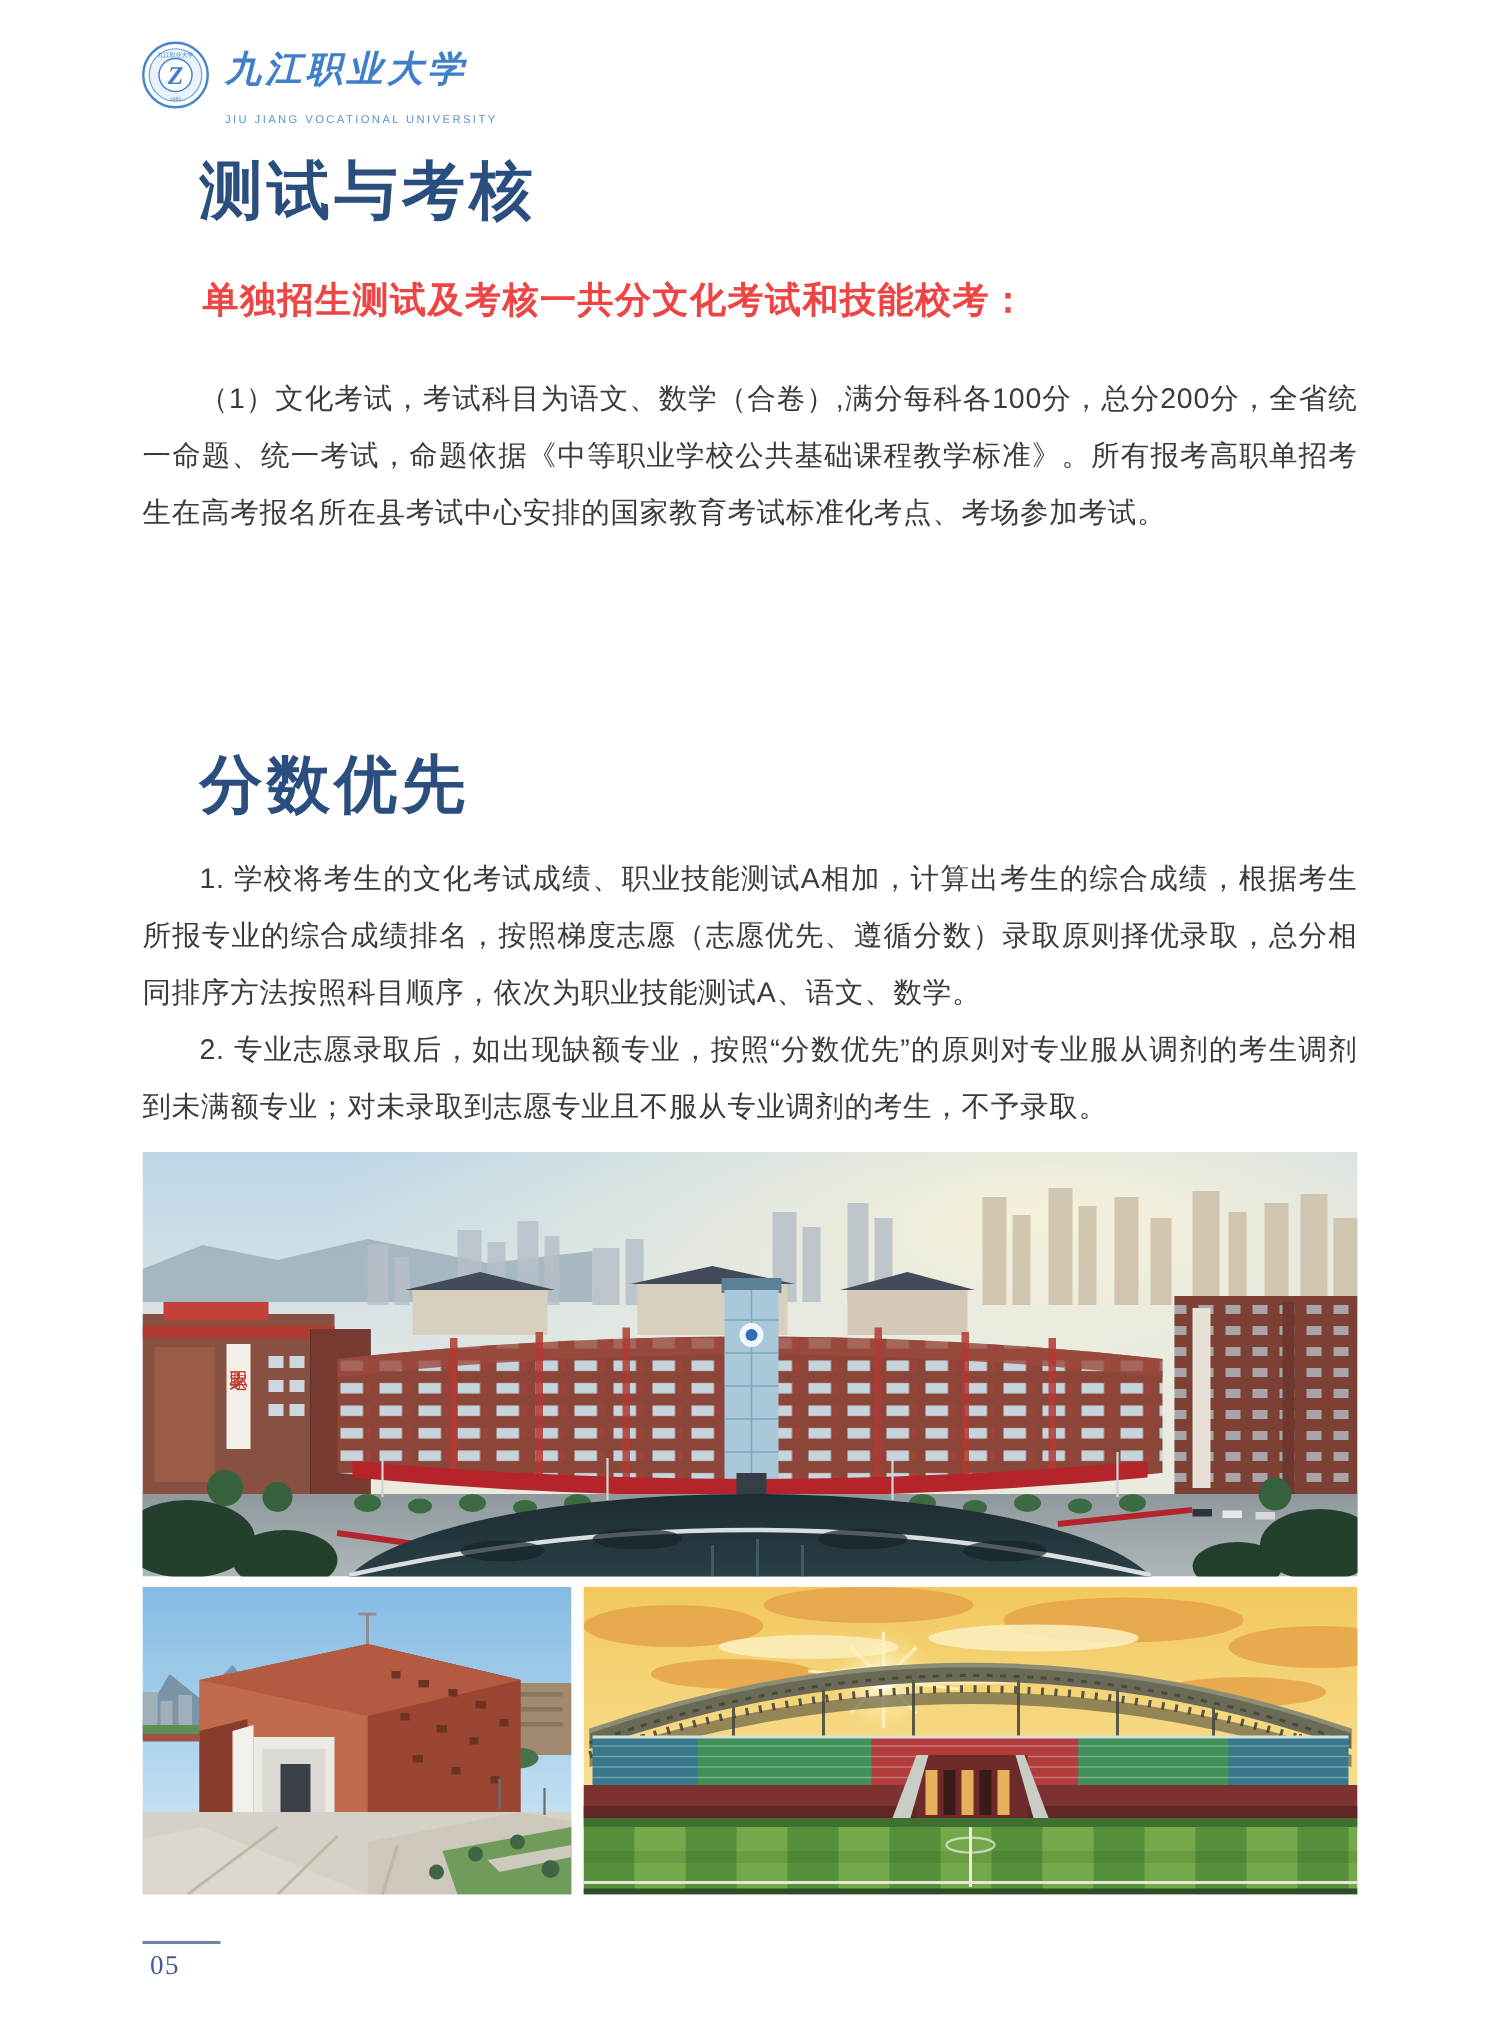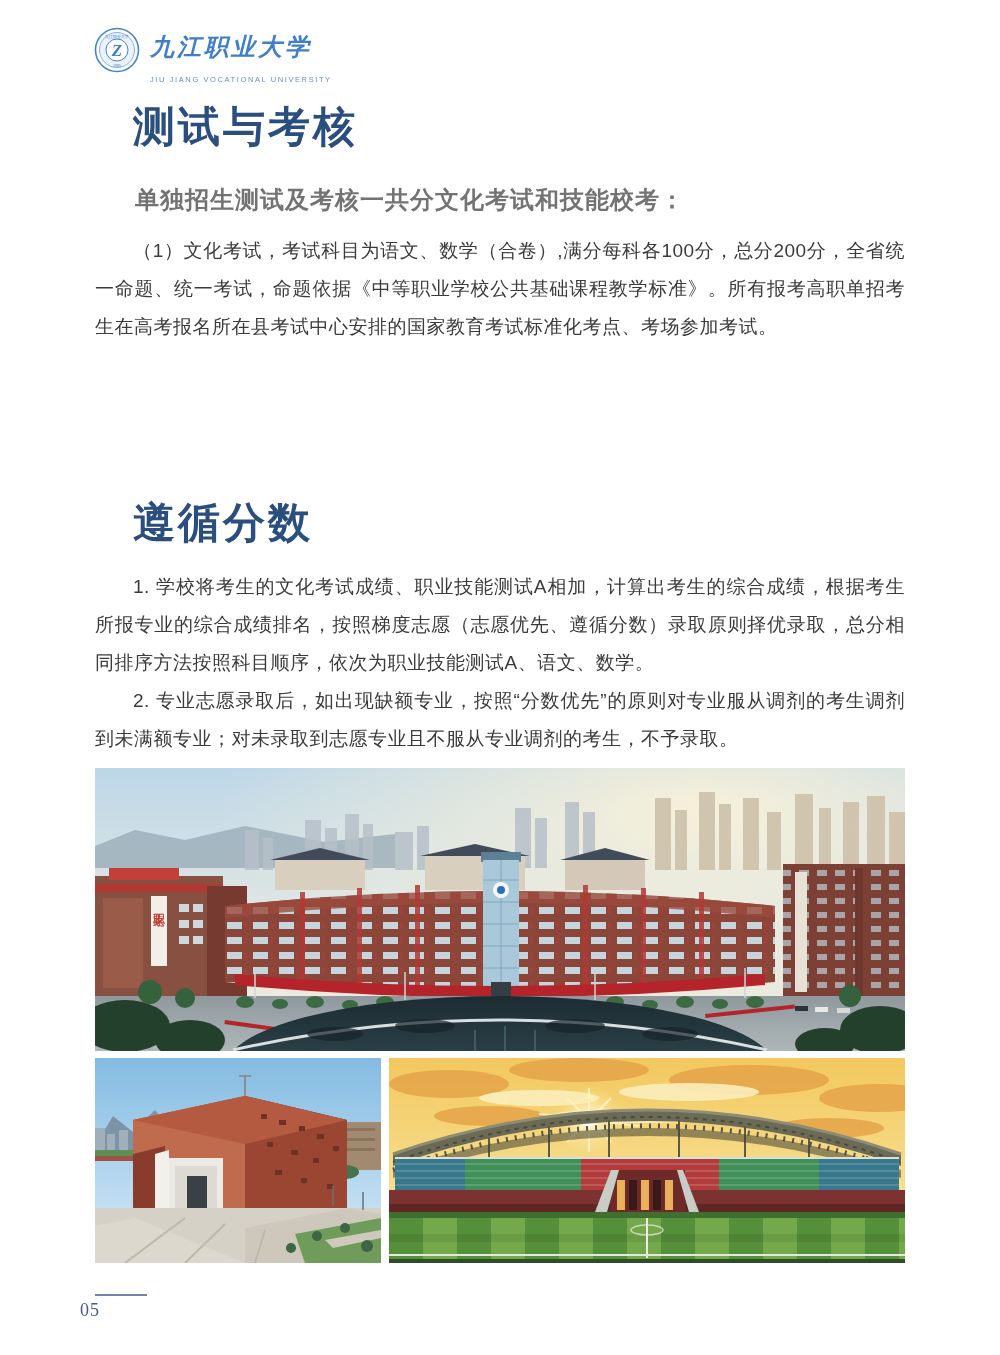--- a/index.html
+++ b/index.html
@@ -10,32 +10,32 @@
   .logo{position:absolute;left:94px;top:27px;display:flex;align-items:flex-start;}
   .logo-text{margin-left:10px;}
   .logo-zh{font-size:24px;font-weight:bold;font-style:italic;color:#3f7ec9;letter-spacing:3px;line-height:1;margin-top:8px;}
   .logo-en{font-size:7.5px;color:#5a93d2;letter-spacing:1.6px;margin-top:16px;}
 
   
   .section{position:absolute;left:95px;width:810px;}
   .head-row{display:flex;align-items:flex-start;height:62px;}
   .head-bar{width:14px;background:#2a4e7e;margin-right:24px;}
   .head-title{font-size:42px;font-weight:bold;color:#2a4e7e;letter-spacing:3px;line-height:62px;margin:0;}
-  .subtitle{margin:26px 0 0 40px;font-size:24px;font-weight:bold;color:#737373;letter-spacing:1px;}
-  .body-text{margin-top:16px;}
+  .subtitle{margin:26px 0 0 40px;font-size:24px;font-weight:bold;color:#ef4444;letter-spacing:1px;}
+  .body-text{margin-top:32px;}
   .body-text p{margin:0;font-size:19px;line-height:38px;color:#3b3b3b;
                text-align:justify;text-indent:2em;letter-spacing:0.5px;}
 
   
   .photo{position:absolute;display:block;}
   .photo svg{display:block;}
 
   
   .footer-rule{position:absolute;left:95px;top:1294px;width:52px;height:2px;background:#6e86ad;}
-  .page-number{position:absolute;left:80px;top:1300px;font-family:"Liberation Serif","DejaVu Serif",serif;
+  .page-number{position:absolute;left:100px;top:1300px;font-family:"Liberation Serif","DejaVu Serif",serif;
                font-size:18px;color:#3f5a96;letter-spacing:1px;}
 </style>
 </head>
 <body>
 
 <div class="page">
 
   <div class="logo">
     <span>
       <svg width="46" height="46" viewBox="0 0 46 46">
@@ -60,21 +60,21 @@
     </div>
     <div class="subtitle">单独招生测试及考核一共分文化考试和技能校考：</div>
     <div class="body-text">
       <p>（1）文化考试，考试科目为语文、数学（合卷）,满分每科各100分，总分200分，全省统一命题、统一考试，命题依据《中等职业学校公共基础课程教学标准》。所有报考高职单招考生在高考报名所在县考试中心安排的国家教育考试标准化考点、考场参加考试。</p>
     </div>
   </div>
 
   <div class="section" style="top:492px;">
     <div class="head-row">
       <div class="head-bar"></div>
-      <h1 class="head-title">遵循分数</h1>
+      <h1 class="head-title">分数优先</h1>
     </div>
     <div class="body-text" style="margin-top:14px;">
       <p>1. 学校将考生的文化考试成绩、职业技能测试A相加，计算出考生的综合成绩，根据考生所报专业的综合成绩排名，按照梯度志愿（志愿优先、遵循分数）录取原则择优录取，总分相同排序方法按照科目顺序，依次为职业技能测试A、语文、数学。</p>
       <p>2. 专业志愿录取后，如出现缺额专业，按照“分数优先”的原则对专业服从调剂的考生调剂到未满额专业；对未录取到志愿专业且不服从专业调剂的考生，不予录取。</p>
     </div>
   </div>
 
   <div class="photo" style="left:95px;top:768px;">
     <svg width="810" height="283" viewBox="0 0 810 283">
       <defs>

